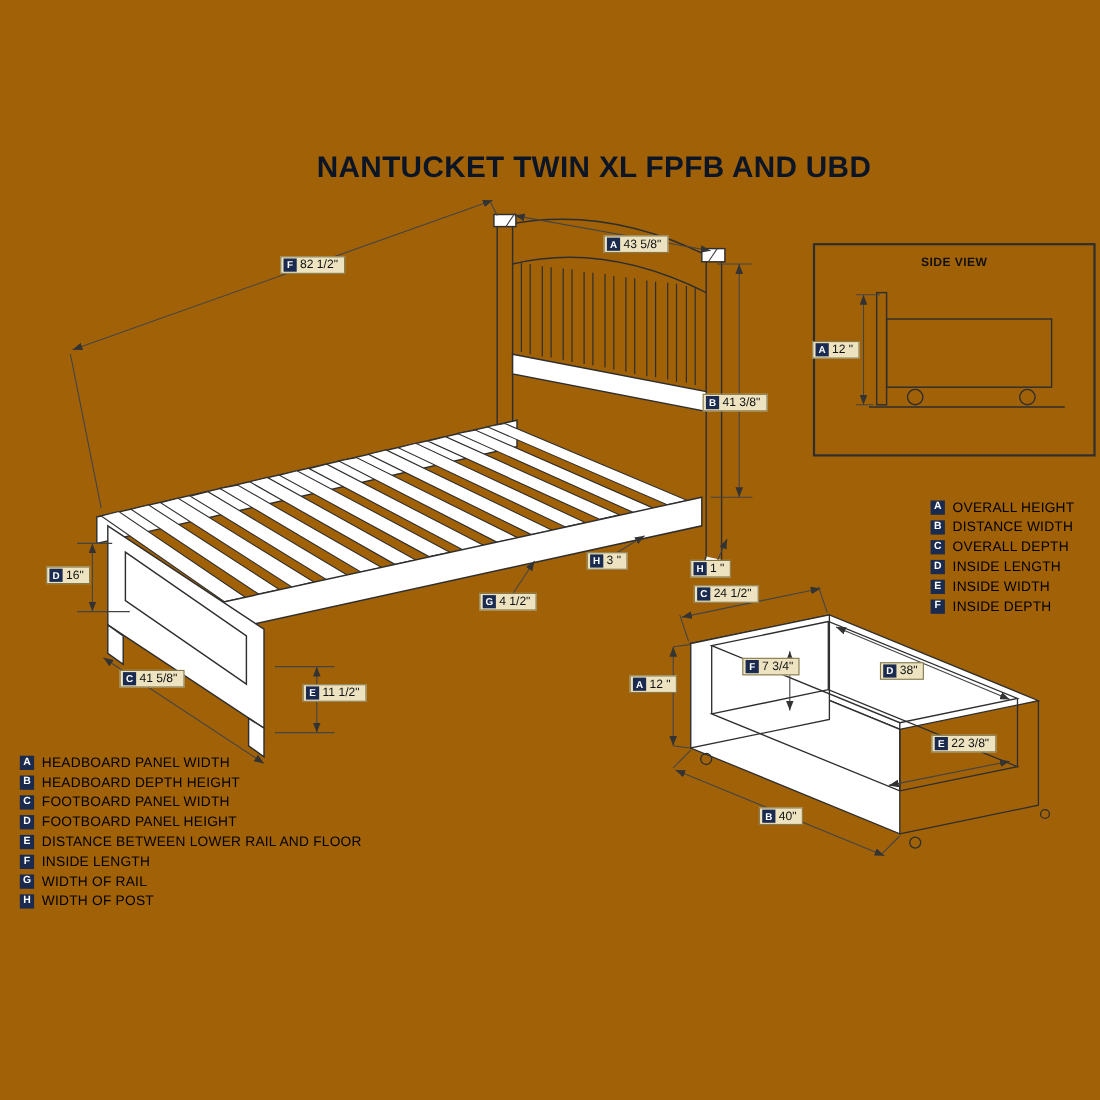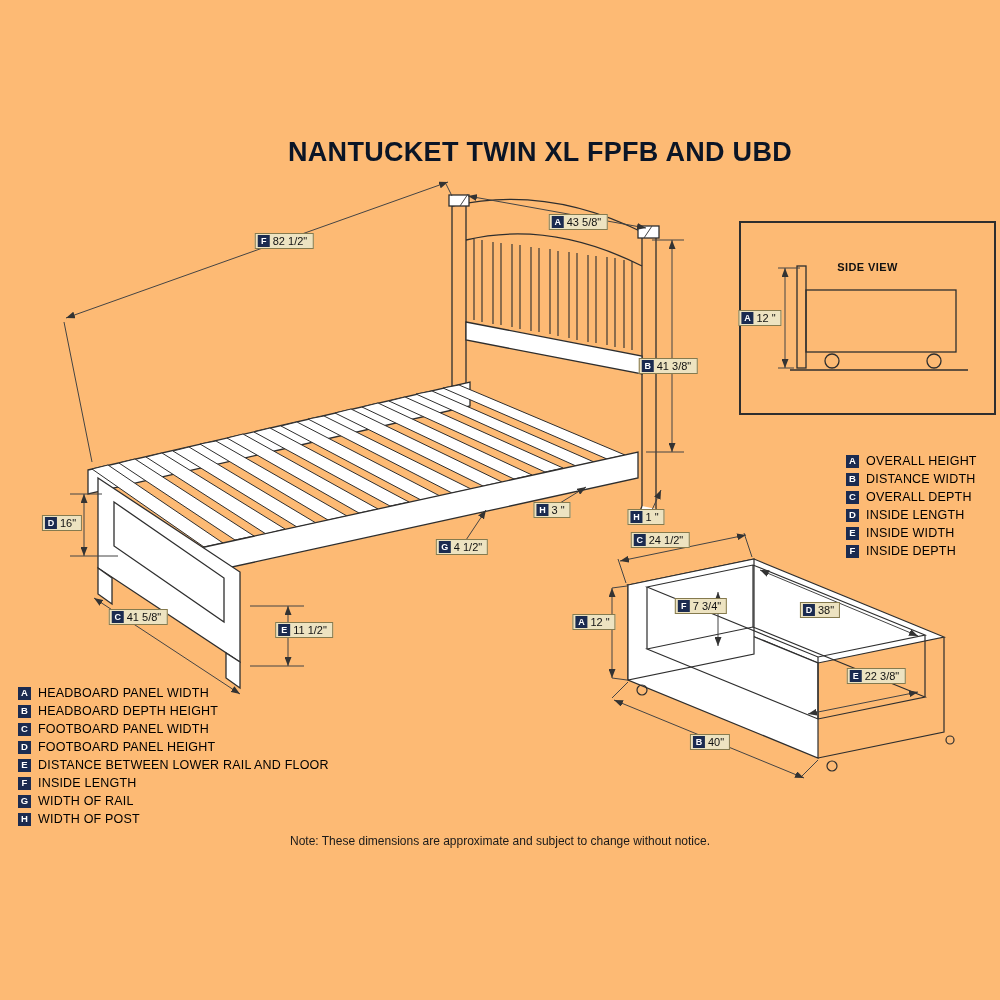--- a/index.html
+++ b/index.html
@@ -1,33 +1,33 @@
 <!DOCTYPE html>
 <html><head>
 <meta charset="utf-8">
 <style>
   html,body{margin:0;padding:0;background:#fff;}
-  .page{position:relative;width:1000px;height:1000px;background:#fdba74;overflow:hidden;
+  .page{position:relative;width:1000px;height:1000px;background:#a16207;overflow:hidden;
         font-family:"Liberation Sans",sans-serif;color:#111;}
   .lines{position:absolute;left:0;top:0;}
   .title{position:absolute;top:137px;left:0;width:1000px;text-align:center;
          font-size:27px;font-weight:bold;letter-spacing:.3px;color:#0b1526;text-indent:80px;}
   .dim-tag{position:absolute;display:flex;align-items:center;gap:3px;
            background:#ede3c1;border:1px solid #857a4e;padding:1px 5px 1px 2px;
            font-size:11px;line-height:12px;color:#111;white-space:nowrap;
            transform:translate(-50%,-50%);z-index:3;}
   .badge{display:inline-flex;align-items:center;justify-content:center;flex:none;
          width:12px;height:12px;background:#1b2b50;color:#fff;font-size:9px;
          font-weight:bold;line-height:12px;}
   .legend{position:absolute;display:flex;flex-direction:column;gap:4px;z-index:3;}
   .legend-row{display:flex;align-items:center;gap:7px;}
   .legend-row .badge{width:13px;height:13px;font-size:9.5px;}
   .legend-label{font-size:12.5px;font-weight:normal;letter-spacing:.2px;color:#000;}
   .sideview-label{position:absolute;left:740px;top:233px;width:255px;text-align:center;
-                  font-size:11px;font-weight:bold;letter-spacing:.4px;color:#111;z-index:3;margin-top:28px;}
+                  font-size:11px;font-weight:bold;letter-spacing:.4px;color:#111;z-index:3;}
   .note{position:absolute;top:833px;left:0;width:1000px;text-align:center;
         font-size:12px;line-height:17px;color:#1a1a1a;z-index:3;}
 </style>
 </head>
 <body>
 
 <div class="page">
 
   <svg class="lines" width="1000" height="1000" viewBox="0 0 1000 1000">
     <defs>
@@ -258,16 +258,15 @@
       <span class="badge">G</span>
       <span class="legend-label">WIDTH OF RAIL</span>
     </div>
     <div class="legend-row">
       <span class="badge">H</span>
       <span class="legend-label">WIDTH OF POST</span>
     </div>
   </div>
 
   <div class="note">
-    <div>Note:  These dimensions are approximate and subject to change without notice.</div>
   </div>
 
 </div>
 
 </body></html>

